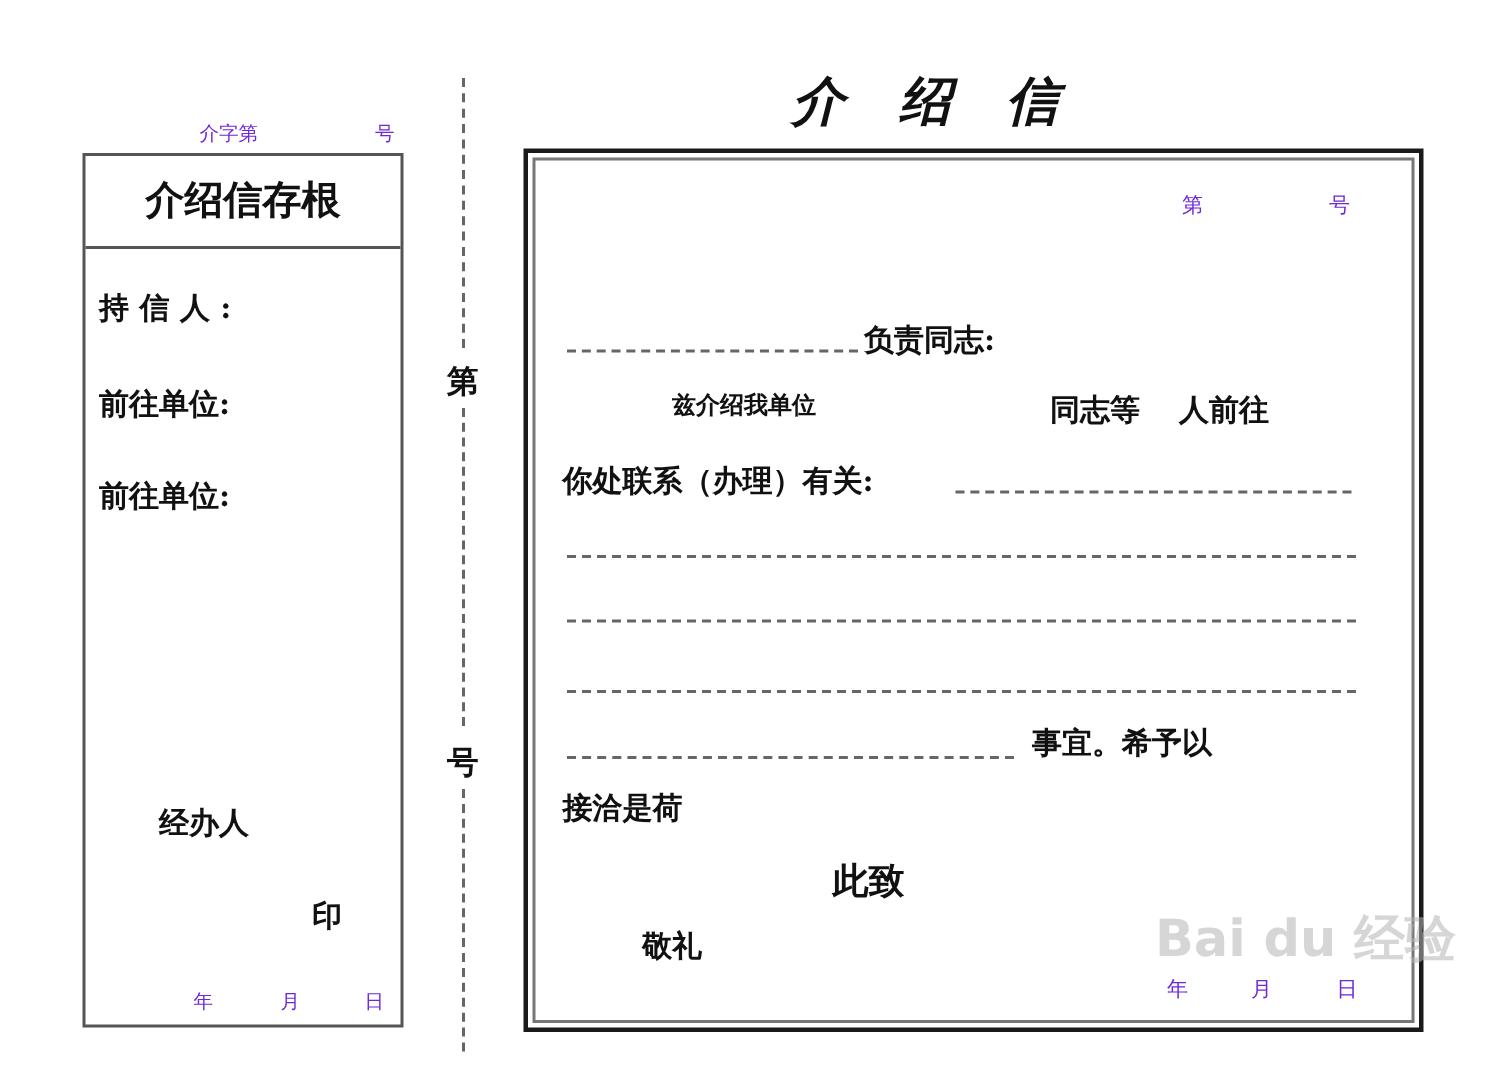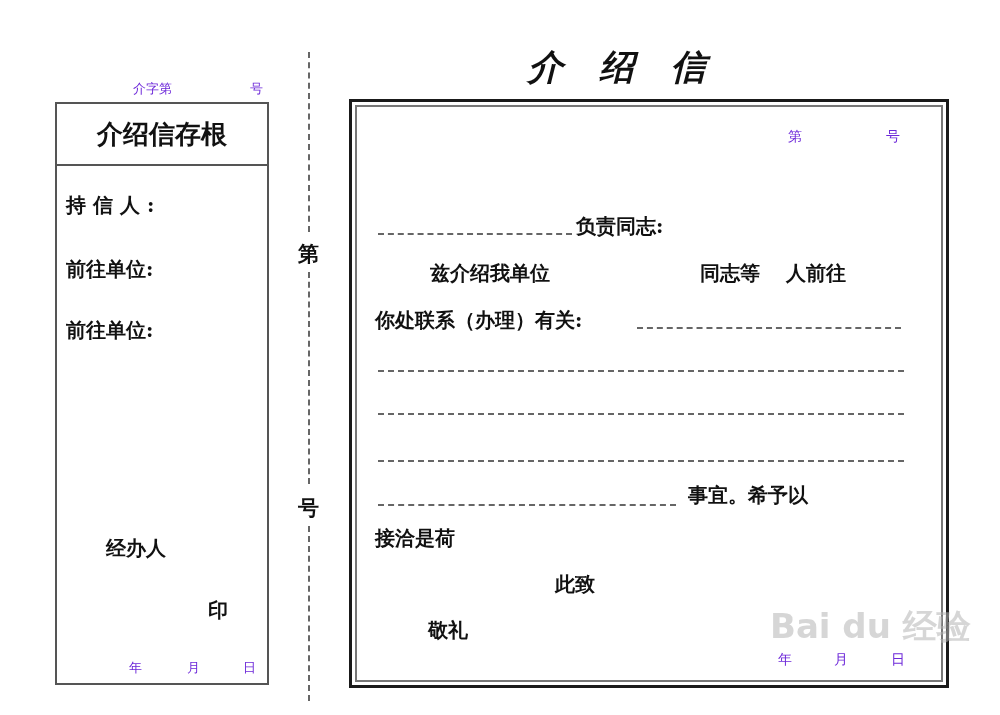--- a/index.html
+++ b/index.html
@@ -60,37 +60,37 @@
 
 <div class="frame-outer"></div>
 <div class="frame-inner"></div>
 
 <div class="abs gray" style="left:788px; top:128px; font-size:14px;">第</div>
 <div class="abs gray" style="left:886px; top:128px; font-size:14px;">号</div>
 
 <div class="dash" style="left:378px; top:233px; width:194px;"></div>
 <div class="abs bold" style="left:576px; top:213px; font-size:20px;">负责同志:</div>
 
-<div class="abs bold" style="left:430px; top:260px; font-size:20px;">兹介绍我单位</div>
+<div class="abs bold" style="left:448px; top:260px; font-size:16px;">兹介绍我单位</div>
 <div class="abs bold" style="left:700px; top:260px; font-size:20px;">同志等</div>
 <div class="abs bold" style="left:786px; top:260px; font-size:20px;">人前往</div>
 
 <div class="abs bold" style="left:375px; top:307px; font-size:20px;">你处联系（办理）有关:</div>
 <div class="dash" style="left:637px; top:327px; width:264px;"></div>
 
 <div class="dash" style="left:378px; top:370px; width:526px;"></div>
 <div class="dash" style="left:378px; top:413px; width:526px;"></div>
 <div class="dash" style="left:378px; top:460px; width:526px;"></div>
 
 <div class="dash" style="left:378px; top:504px; width:298px;"></div>
 <div class="abs bold" style="left:688px; top:482px; font-size:20px;">事宜。希予以</div>
 
 <div class="abs bold" style="left:375px; top:525px; font-size:20px;">接洽是荷</div>
 
-<div class="abs bold" style="left:555px; top:571px; font-size:20px;">此致</div>
+<div class="abs bold" style="left:555px; top:571px; font-size:24px;">此致</div>
 <div class="abs bold" style="left:428px; top:617px; font-size:20px;">敬礼</div>
 
 <div class="abs gray" style="left:778px; top:651px; font-size:14px;">年</div>
 <div class="abs gray" style="left:834px; top:651px; font-size:14px;">月</div>
 <div class="abs gray" style="left:891px; top:651px; font-size:14px;">日</div>
 
 <div class="watermark">
   <div style="font-size:34px; line-height:40px;">Bai du 经验</div>
 </div>
 

